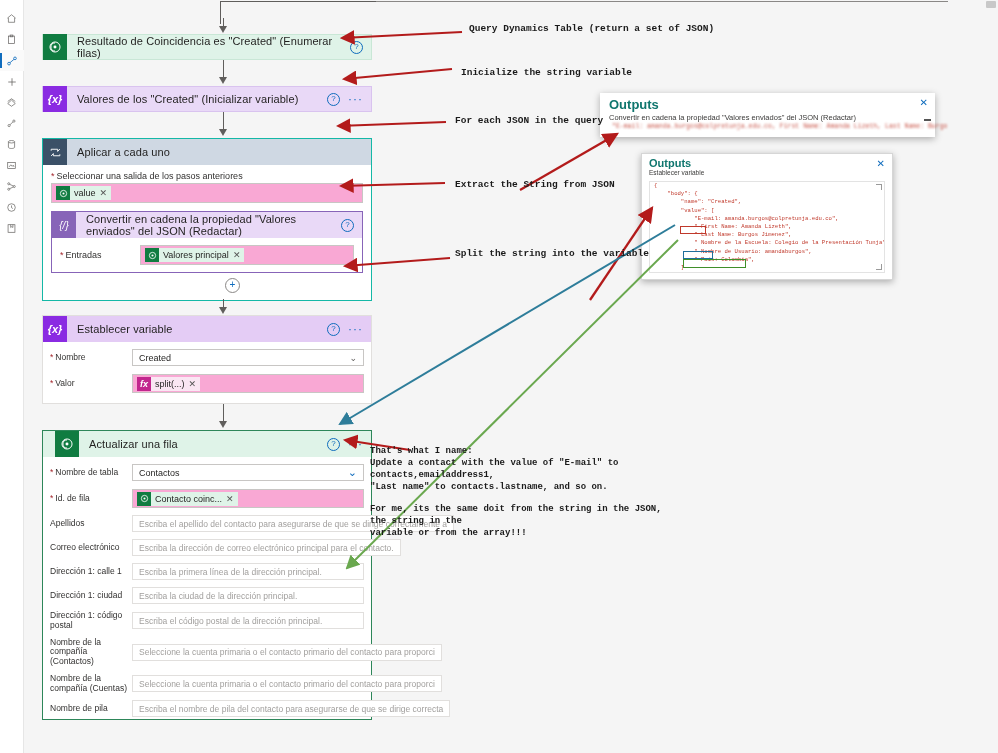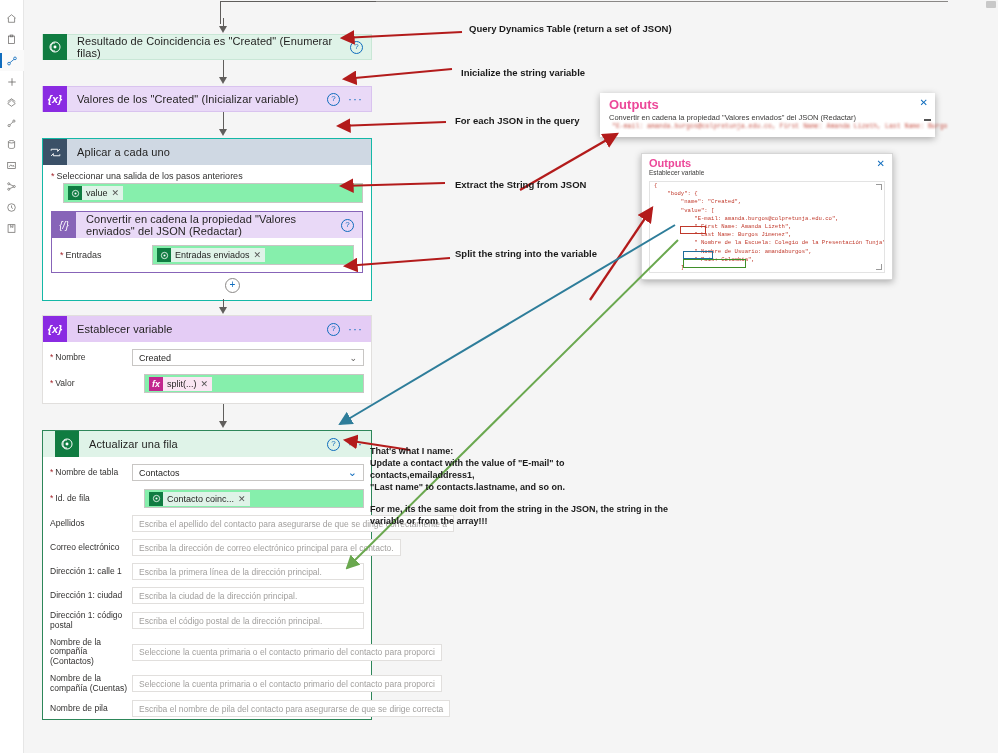--- a/index.html
+++ b/index.html
@@ -81,22 +81,22 @@
 
   
   .scope{background:#fff;border:1px solid #14b8a6;}
   .scope-head{background:#cfd8e3;height:26px;display:flex;align-items:center;}
   .scope-head .badge{background:#3b5067;}
   .scope-body{padding:6px 8px 8px 8px;}
 
   .field-label{font-size:9px;color:#323130;margin-bottom:2px;}
   .req:before{content:"*";color:#a4262c;margin-right:2px;}
   .inputbox{
-    border:1px solid #c8c6c4;background:#86efac;min-height:18px;display:flex;align-items:center;
-    padding:2px 4px;box-sizing:border-box;margin-left:12px;
+    border:1px solid #c8c6c4;background:#f9a8d4;min-height:18px;display:flex;align-items:center;
+    padding:2px 4px;box-sizing:border-box;
   }
   .token{
     display:inline-flex;align-items:center;background:#dff3e8;height:14px;padding-right:4px;font-size:9px;color:#201f1e;
   }
   .token .tico{width:14px;height:14px;background:#107c41;display:inline-flex;align-items:center;justify-content:center;margin-right:4px;}
   .token .tx{margin-left:4px;color:#555;font-size:9px;}
   .token.fx{background:#fae6f3;}
   .token.fx .tico{background:#c2268e;color:#fff;font-style:italic;font-size:9px;font-weight:bold;}
 
   
@@ -125,30 +125,30 @@
   .ph-input{
     border:1px solid #e1dfdd;background:#fff;height:17px;display:flex;align-items:center;
     padding:0 6px;box-sizing:border-box;font-size:8.5px;color:#a19f9d;
     white-space:nowrap;overflow:hidden;
   }
   .chev{color:#605e5c;font-size:9px;}
 
   
   #anno{position:absolute;left:0;top:0;width:998px;height:753px;pointer-events:none;}
   .note{
-    position:absolute;font-family:Liberation Sans, sans-serif;color:#1a1a1a;
+    position:absolute;font-family:Liberation Mono, monospace;color:#1a1a1a;
     font-size:9.5px;font-weight:bold;white-space:nowrap;
   }
   .note.blk{white-space:normal;font-size:9px;line-height:1.35;}
 
   
   .popup{position:absolute;background:#fff;box-shadow:0 2px 7px rgba(0,0,0,.30);}
   #pop1{left:600px;top:93px;width:335px;height:44px;}
   #pop2{left:641px;top:153px;width:250px;height:125px;border:1px solid #d6d6d6;}
-  .pop-title{font-size:13px;font-weight:bold;color:#ec4899;padding:4px 0 1px 9px;}
+  .pop-title{font-size:13px;font-weight:bold;color:#0f766e;padding:4px 0 1px 9px;}
   .pop-sub{font-size:7.5px;color:#3b3a39;padding-left:9px;}
   .pop-close{position:absolute;right:7px;top:4px;color:#0f6cbd;font-size:10px;}
   .codeline{font-family:"Liberation Mono",monospace;font-size:6.5px;color:#c0392b;padding-left:12px;padding-top:1px;white-space:nowrap;}
   .blurred{filter:blur(0.9px);opacity:.85;}
   .jsonwrap{
     position:absolute;left:7px;top:27px;right:7px;bottom:6px;border:1px solid #e3e3e3;background:#fff;overflow:hidden;
   }
   .jsonline{font-family:"Liberation Mono",monospace;font-size:5.6px;line-height:8.2px;white-space:pre;color:#c0392b;padding-left:4px;}
   .hl{position:absolute;box-sizing:border-box;}
   .hl.red{border:1px solid #c0392b;}
@@ -338,21 +338,21 @@
             <div style="display:flex;align-items:center">
               <div class="field-label req" style="width:80px;flex:0 0 80px;margin:0">Entradas</div>
               <div class="inputbox" style="flex:1">
                 <span class="token">
                   <span class="tico">
                     <svg width="9" height="9" viewBox="0 0 20 20" fill="none" stroke="#fff" stroke-width="1.8">
                         <circle cx="10" cy="10" r="7"></circle>
                         <circle cx="10" cy="10" r="2.3" fill="#fff" stroke="none"></circle>
                       </svg>
                   </span>
-                  <span>Entradas enviados</span>
+                  <span>Valores principal</span>
                   <span class="tx">✕</span>
                 </span>
               </div>
             </div>
           </div>
         </div>
 
         <div class="plusnode" style="margin-top:5px">
             <div class="circ">+</div>
           </div>

